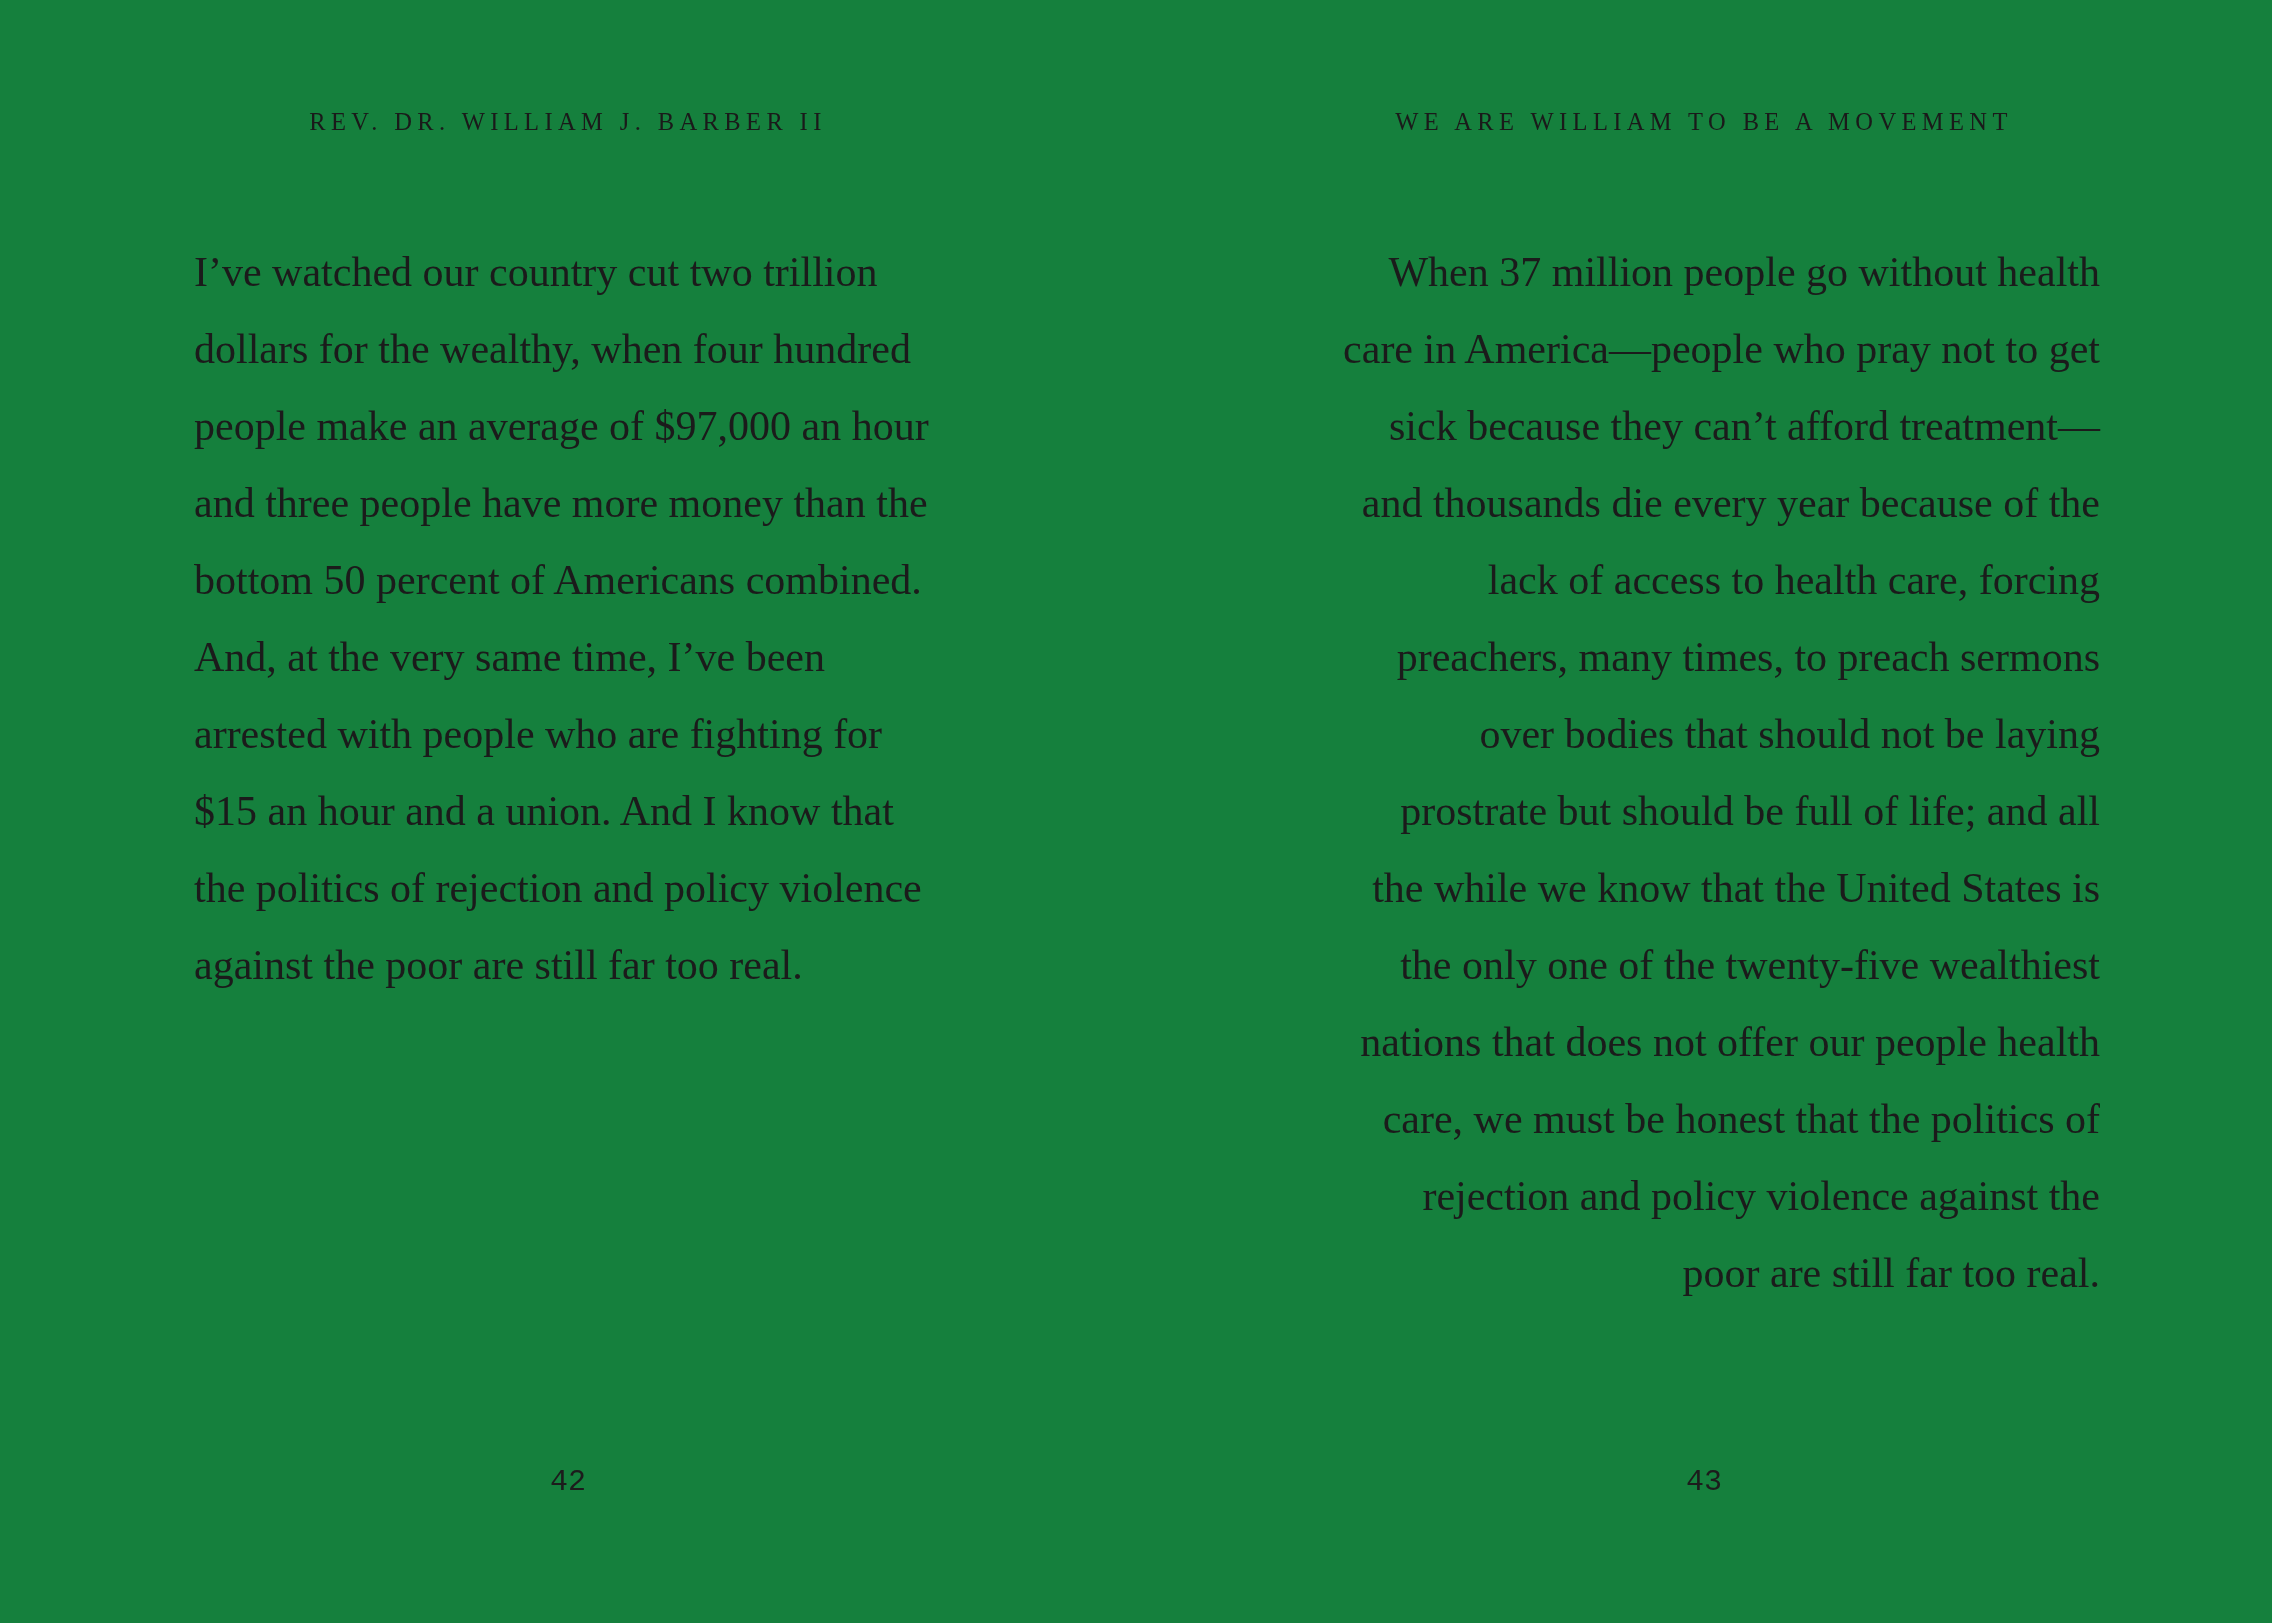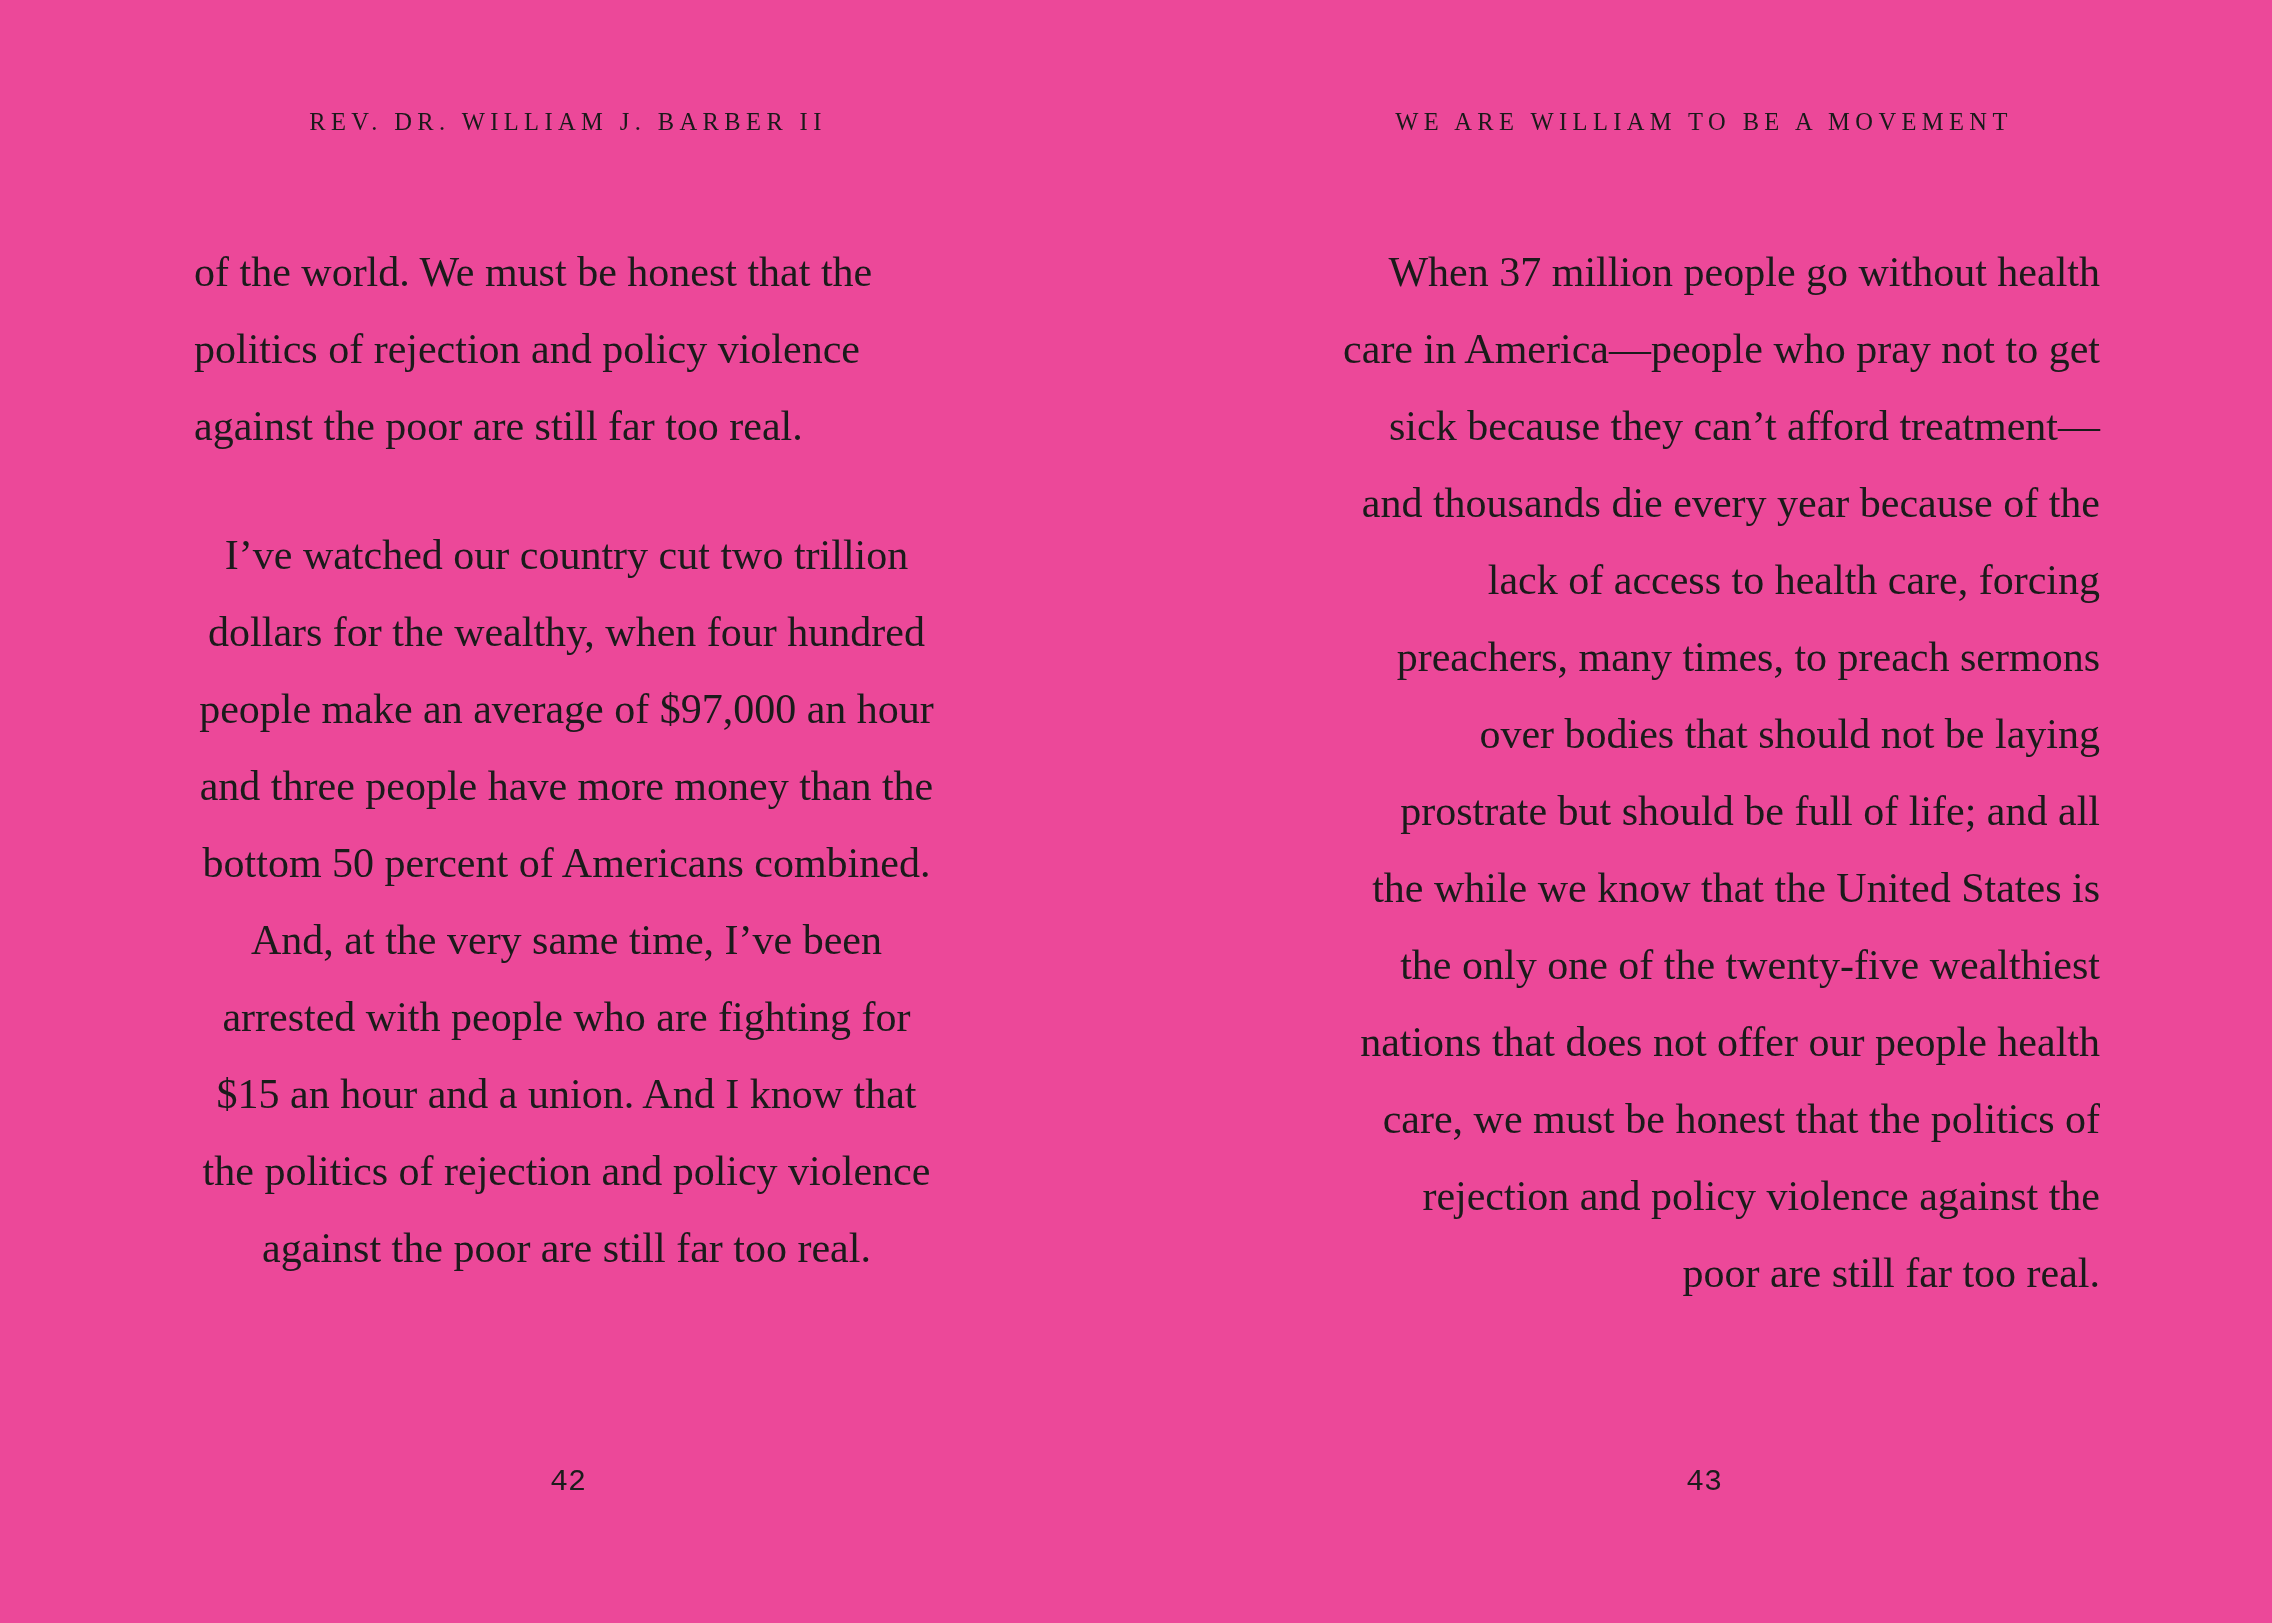--- a/index.html
+++ b/index.html
@@ -15,21 +15,21 @@
   }
   .spread {
     position: absolute;
     inset: 0;
   }
   .page {
     position: absolute;
     top: 0;
     width: 1136px;
     height: 1623px;
-    background: #ec4899;
+    background: #15803d;
   }
   .page.left  { left: 0; }
   .page.right { left: 1136px; }
 
   .running-head {
     position: absolute;
     top: 108px;
     left: 0;
     width: 100%;
     text-align: center;
@@ -68,21 +68,20 @@
   }
 </style>
 </head>
 <body>
 
 <main class="spread">
 
   <section class="page left">
     <header class="running-head">REV. DR. WILLIAM J. BARBER II</header>
     <div class="text-block">
-      <p>of the world. We must be honest that the politics of rejection and policy violence against the poor are still far too real.</p>
       <p>I’ve watched our country cut two trillion dollars for the wealthy, when four hundred people make an average of $97,000 an hour and three people have more money than the bottom 50 percent of Americans combined. And, at the very same time, I’ve been arrested with people who are fighting for $15 an hour and a union. And I know that the politics of rejection and policy violence against the poor are still far too real.</p>
     </div>
     <footer class="folio">42</footer>
   </section>
 
   <section class="page right">
     <header class="running-head">WE ARE WILLIAM TO BE A MOVEMENT</header>
     <div class="text-block">
       <p>When 37 million people go without health care in America—people who pray not to get sick because they can’t afford treatment—and thousands die every year because of the lack of access to health care, forcing preachers, many times, to preach sermons over bodies that should not be laying prostrate but should be full of life; and all the while we know that the United States is the only one of the twenty-five wealthiest nations that does not offer our people health care, we must be honest that the politics of rejection and policy violence against the poor are still far too real.</p>
     </div>

